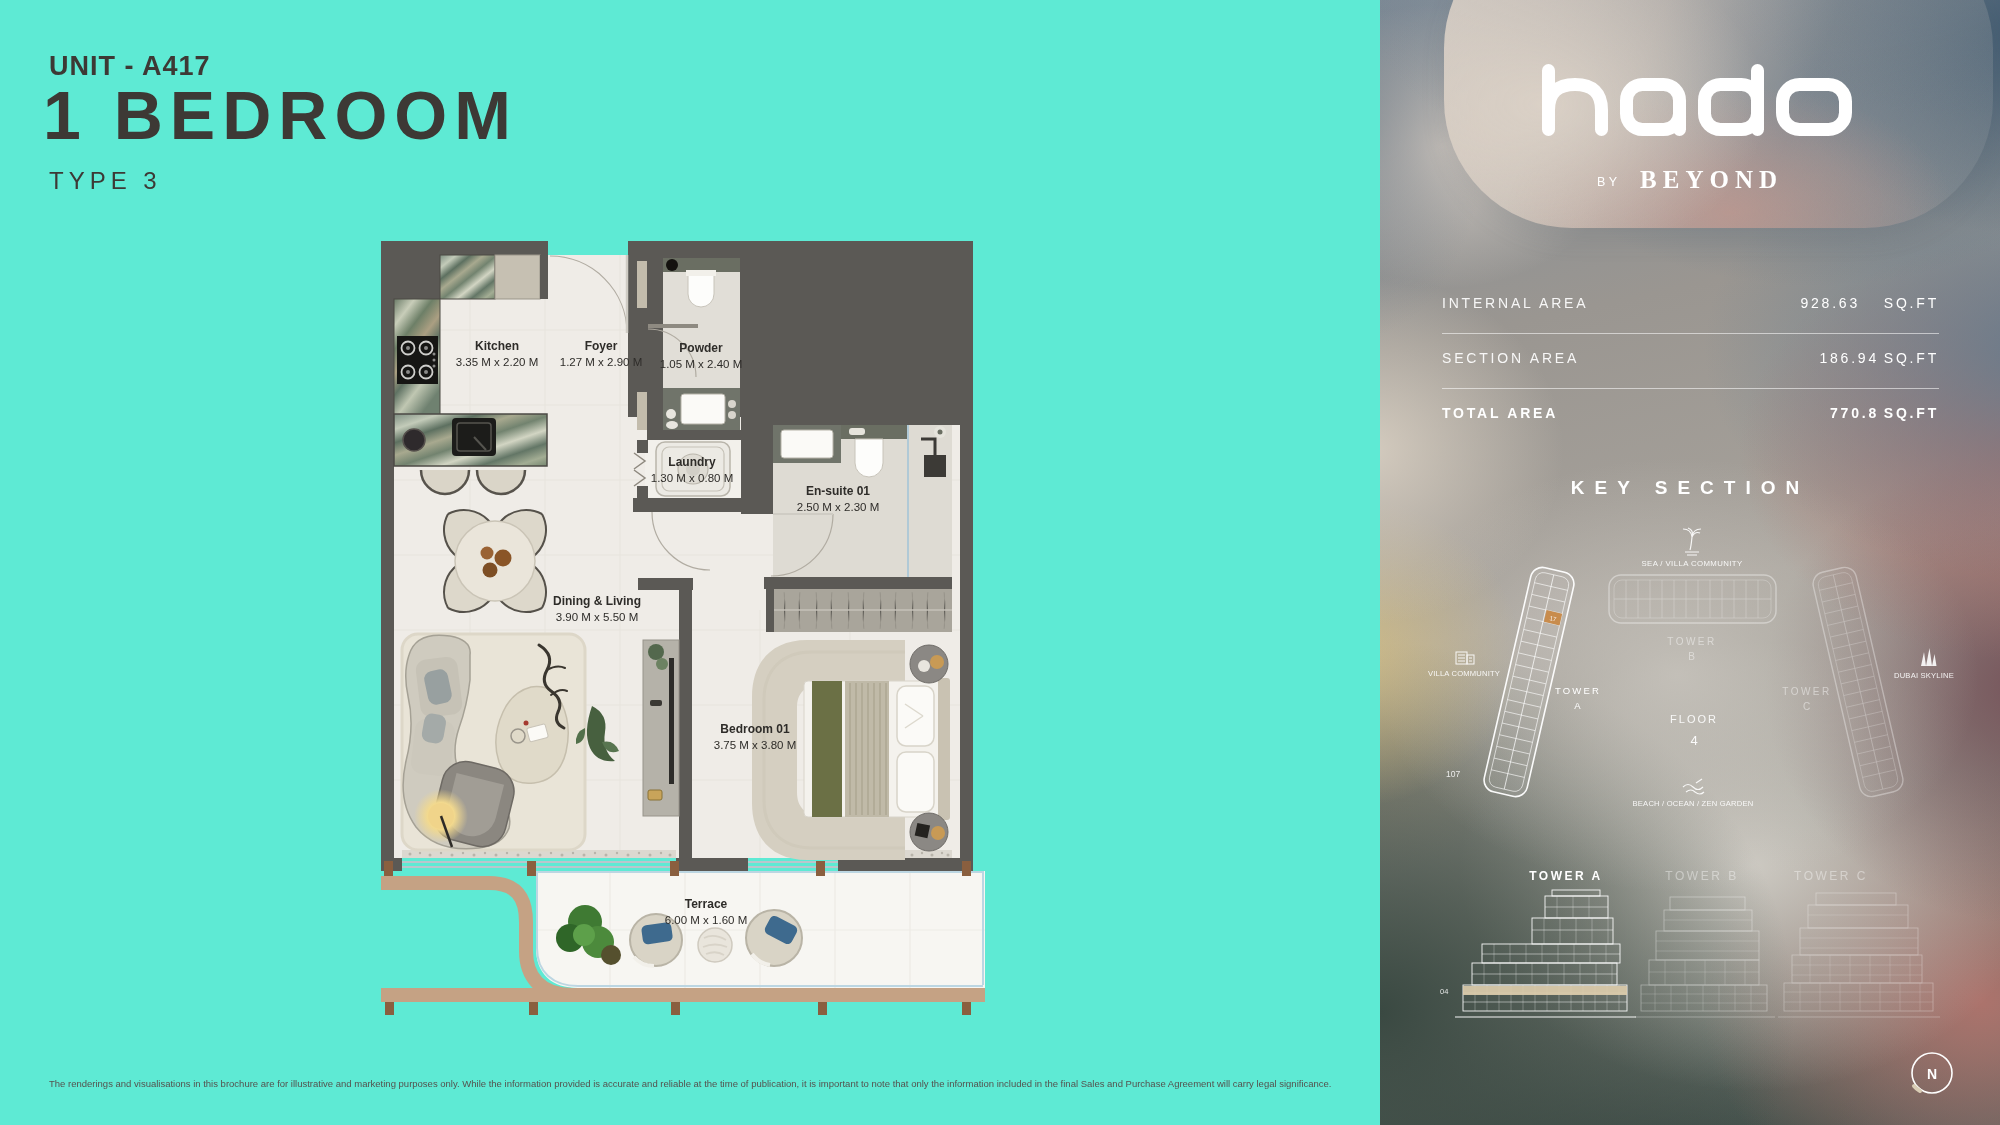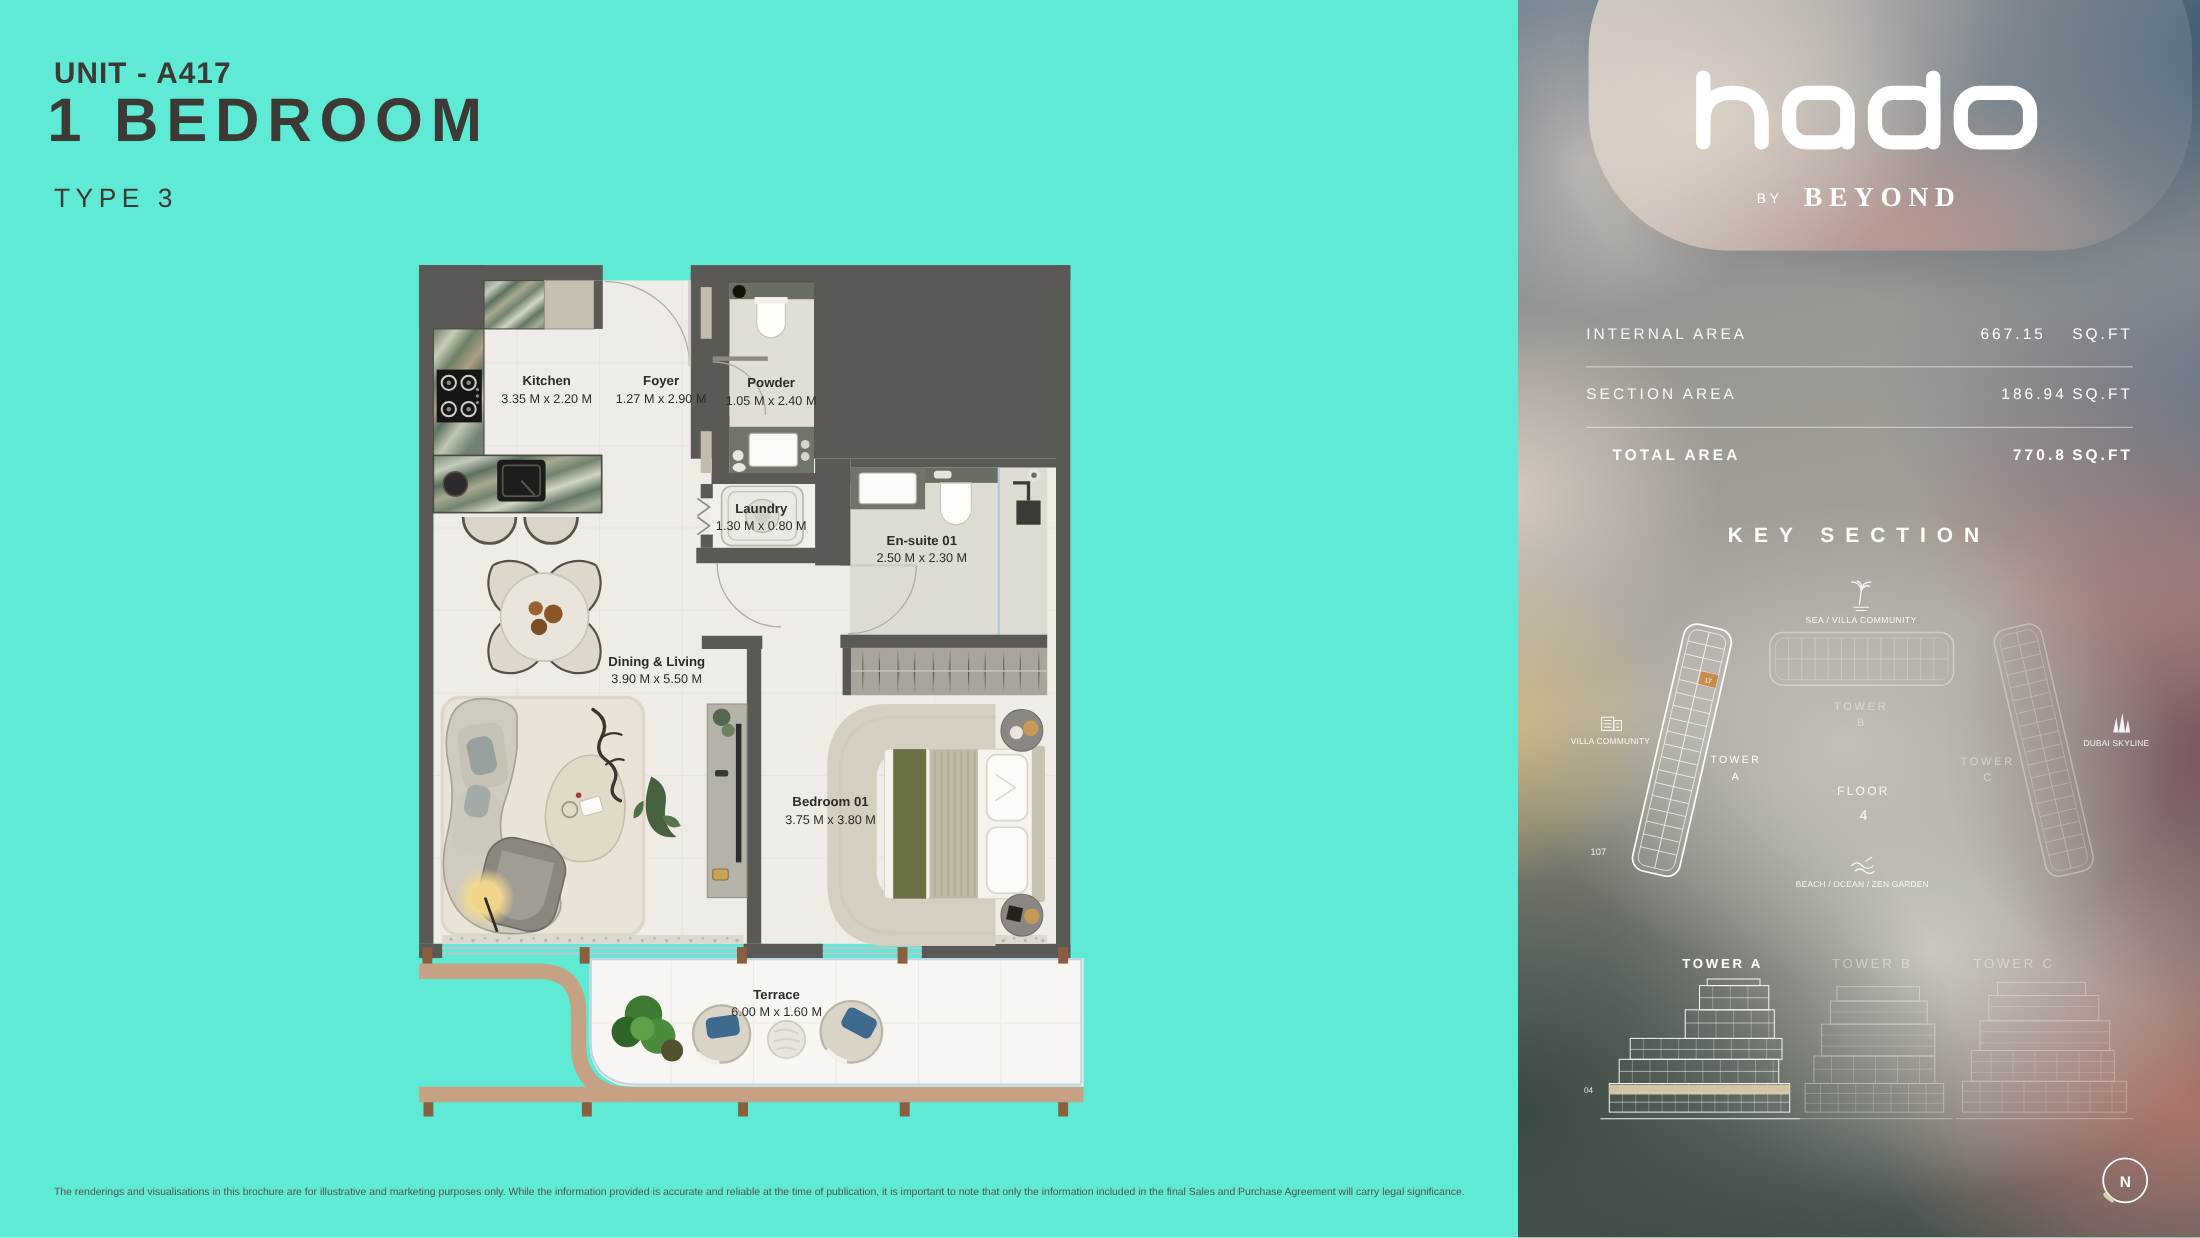--- a/index.html
+++ b/index.html
@@ -6,21 +6,21 @@
   body{width:2000px;height:1125px;position:relative;overflow:hidden;background:#ffffff;font-family:"Liberation Sans",sans-serif;}
   .abs{position:absolute;}
 </style>
 </head>
 <body>
 
 <div class="abs" style="left:0;top:0;width:1380px;height:1125px;background:#5eead4;">
 
   <div class="abs" style="left:49px;top:51px;font-size:27px;font-weight:bold;letter-spacing:1px;color:#3d3935;">UNIT - A417</div>
 
-  <div class="abs" style="left:43px;top:76px;font-size:56px;font-weight:bold;letter-spacing:7px;color:#3d3935;">1 BEDROOM</div>
+  <div class="abs" style="left:43px;top:76px;font-size:68px;font-weight:bold;letter-spacing:7px;color:#3d3935;">1 BEDROOM</div>
 
   <div class="abs" style="left:49px;top:167px;font-size:24px;letter-spacing:5px;color:#3d3935;">TYPE 3</div>
 
   <div class="abs" style="left:49px;top:1078px;font-size:9.5px;color:#55524e;white-space:nowrap;">The renderings and visualisations in this brochure are for illustrative and marketing purposes only. While the information provided is accurate and reliable at the time of publication, it is important to note that only the information included in the final Sales and Purchase Agreement will carry legal significance.</div>
 </div>
 
 <svg class="abs" style="left:350px;top:220px;" width="700" height="830" viewBox="350 220 700 830">
 <defs>
   <linearGradient id="marb" x1="0" y1="0" x2="1" y2="1">
     <stop offset="0" stop-color="#7e8f82"></stop>
@@ -440,33 +440,33 @@
 
   <div class="abs" style="left:0;top:166px;width:620px;text-align:center;color:#fff;">
     <span style="font-size:12.5px;letter-spacing:3.5px;vertical-align:2.5px;">BY</span>
     <span style="font-family:'Liberation Serif',serif;font-size:25px;font-weight:bold;letter-spacing:6px;margin-left:15px;">BEYOND</span>
   </div>
 
   <div class="abs" style="left:62px;top:295px;width:497px;color:#fff;">
 
     <div style="display:flex;align-items:baseline;height:22px;font-size:14px;letter-spacing:2.8px;gap:19px;">
       <div style="flex:1;opacity:0.92;">INTERNAL AREA</div>
-        <div>667.15</div>
+        <div>928.63</div>
         <div style="width:60px;text-align:right;">SQ.FT</div>
     </div>
     <div style="height:1px;background:rgba(255,255,255,0.55);margin:16px 0;"></div>
 
     <div style="display:flex;align-items:baseline;height:22px;font-size:14px;letter-spacing:2.8px;">
       <div style="flex:1;opacity:0.92;">SECTION AREA</div>
         <div>186.94</div>
         <div style="width:60px;text-align:right;">SQ.FT</div>
     </div>
     <div style="height:1px;background:rgba(255,255,255,0.55);margin:16px 0;"></div>
 
-    <div style="display:flex;align-items:baseline;height:22px;font-size:14px;letter-spacing:2.8px;font-weight:bold;margin-left:24px;">
+    <div style="display:flex;align-items:baseline;height:22px;font-size:14px;letter-spacing:2.8px;font-weight:bold;">
       <div style="flex:1;">TOTAL AREA</div>
         <div>770.8</div>
         <div style="width:60px;text-align:right;">SQ.FT</div>
     </div>
   </div>
 
   <div class="abs" style="left:0;top:477px;width:620px;text-align:center;font-size:19px;font-weight:bold;letter-spacing:10px;color:#fff;">KEY SECTION</div>
 
   <svg class="abs" style="left:0;top:0;" width="620" height="1125" viewBox="0 0 620 1125">
 

